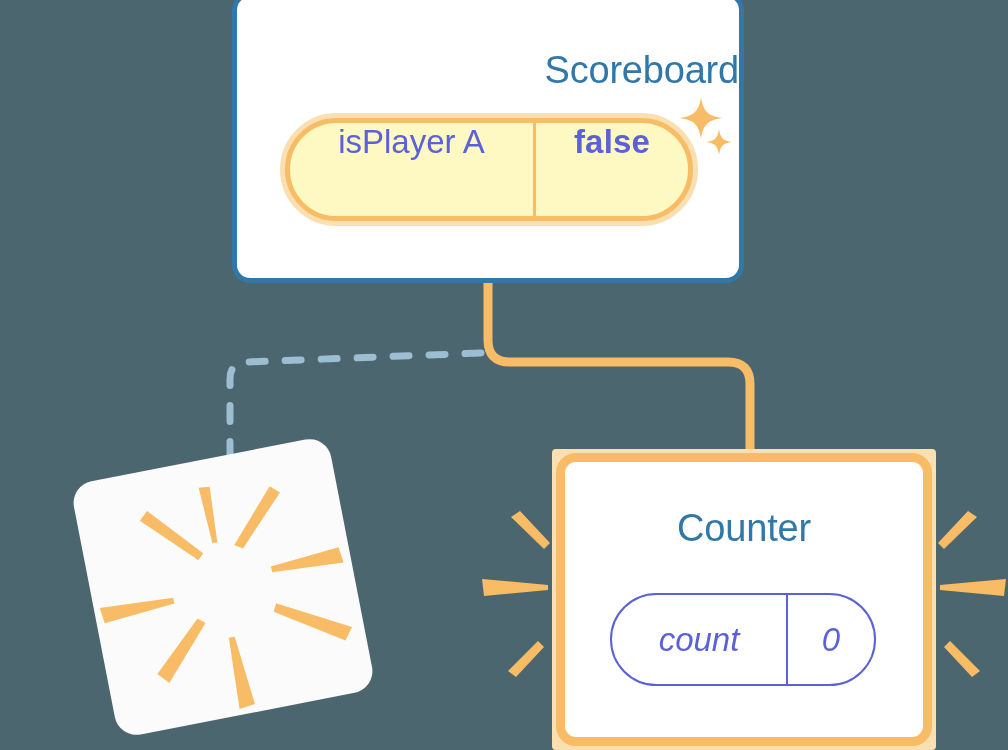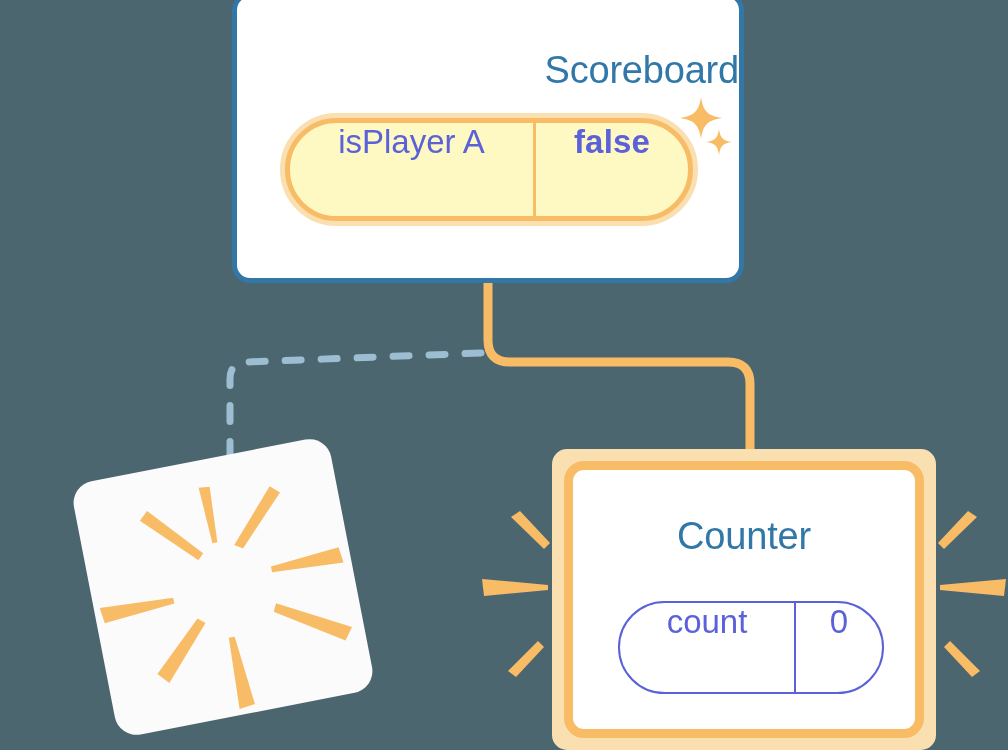--- a/index.html
+++ b/index.html
@@ -99,44 +99,45 @@
     font-weight: 700;
     letter-spacing: 0.2px;
   }
 
   
   .card-counter {
     position: absolute;
     left: 552px; top: 449px;
     width: 384px; height: 301px;
     background: #fadfb0;
-    border-radius: 15px;
+    border-radius: 4px;
     z-index: 3;
-    padding: 12px;
+    padding: 4px;
   }
   .card-counter-inner {
     width: 100%; height: 100%;
     background: #ffffff;
     border: 9px solid #f9bc66;
     border-radius: 20px;
     position: relative;
   }
   .card-counter .card-title { margin-top: 45px; }
 
   
   .pill-plain {
     position: absolute;
     left: 45px; top: 131px;
     width: 266px; height: 93px;
     border: 2px solid #5b62d9;
     border-radius: 999px;
     background: #ffffff;
     display: flex;
-    align-items: flex-start;
-    overflow: hidden;
+    align-items: center;
+    overflow: hidden;
+    font-style: italic;
   }
   .pill-plain .pk, .pill-plain .pv {
     display: flex;
     align-items: center;
     justify-content: center;
     color: #5b62d9;
     font-size: 33px;
     font-weight: 400;
   }
   .pill-plain .pk { flex: 0 0 174px; }

